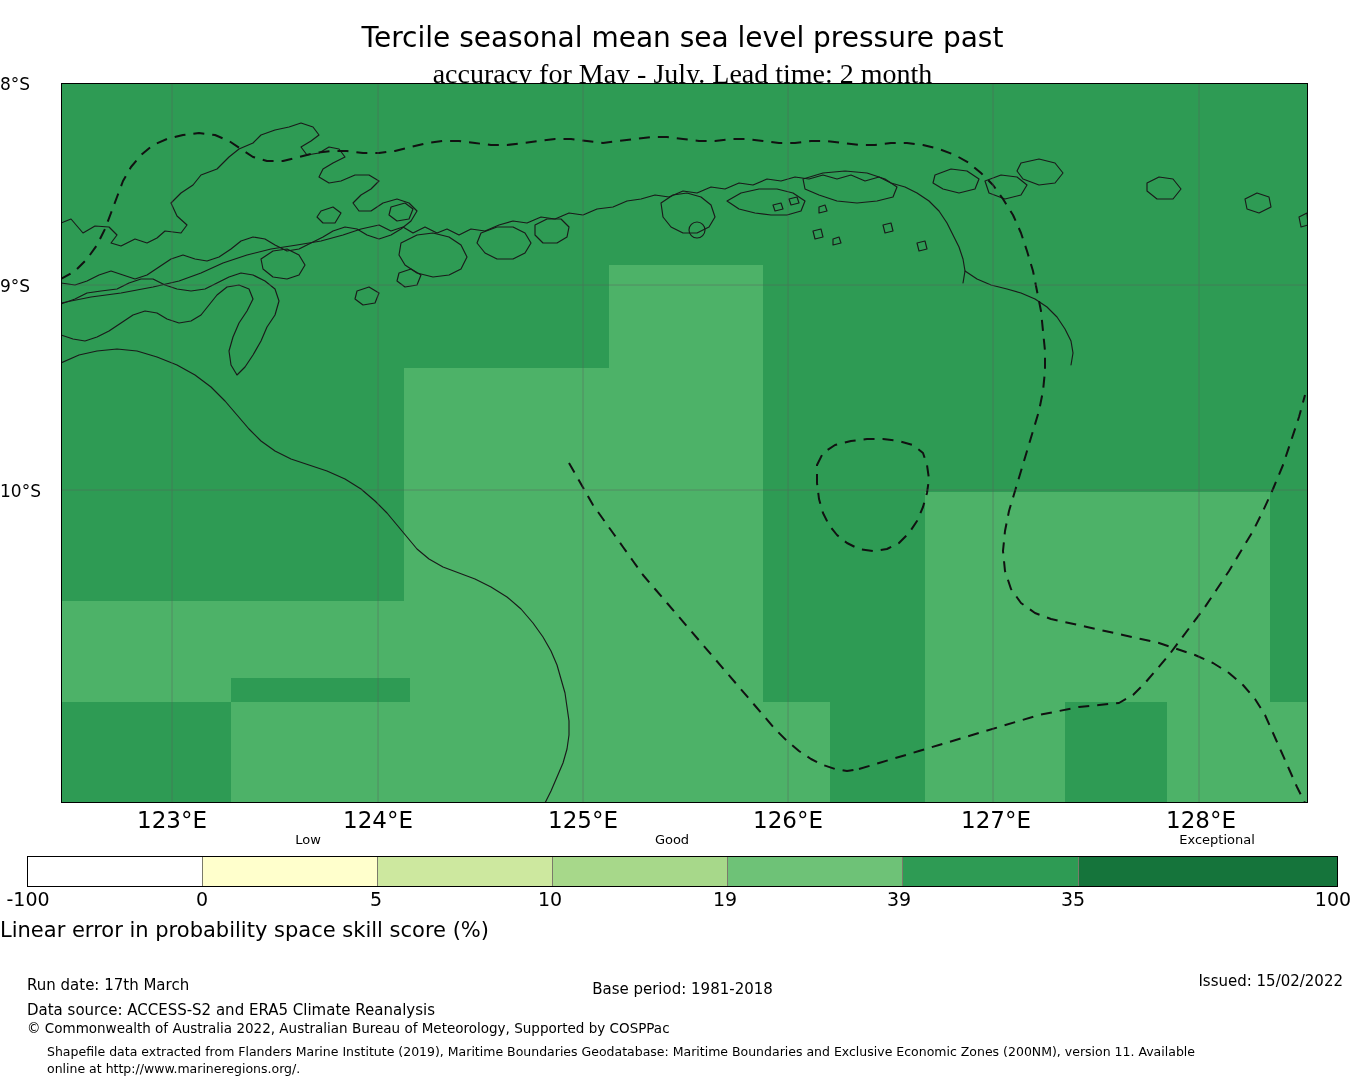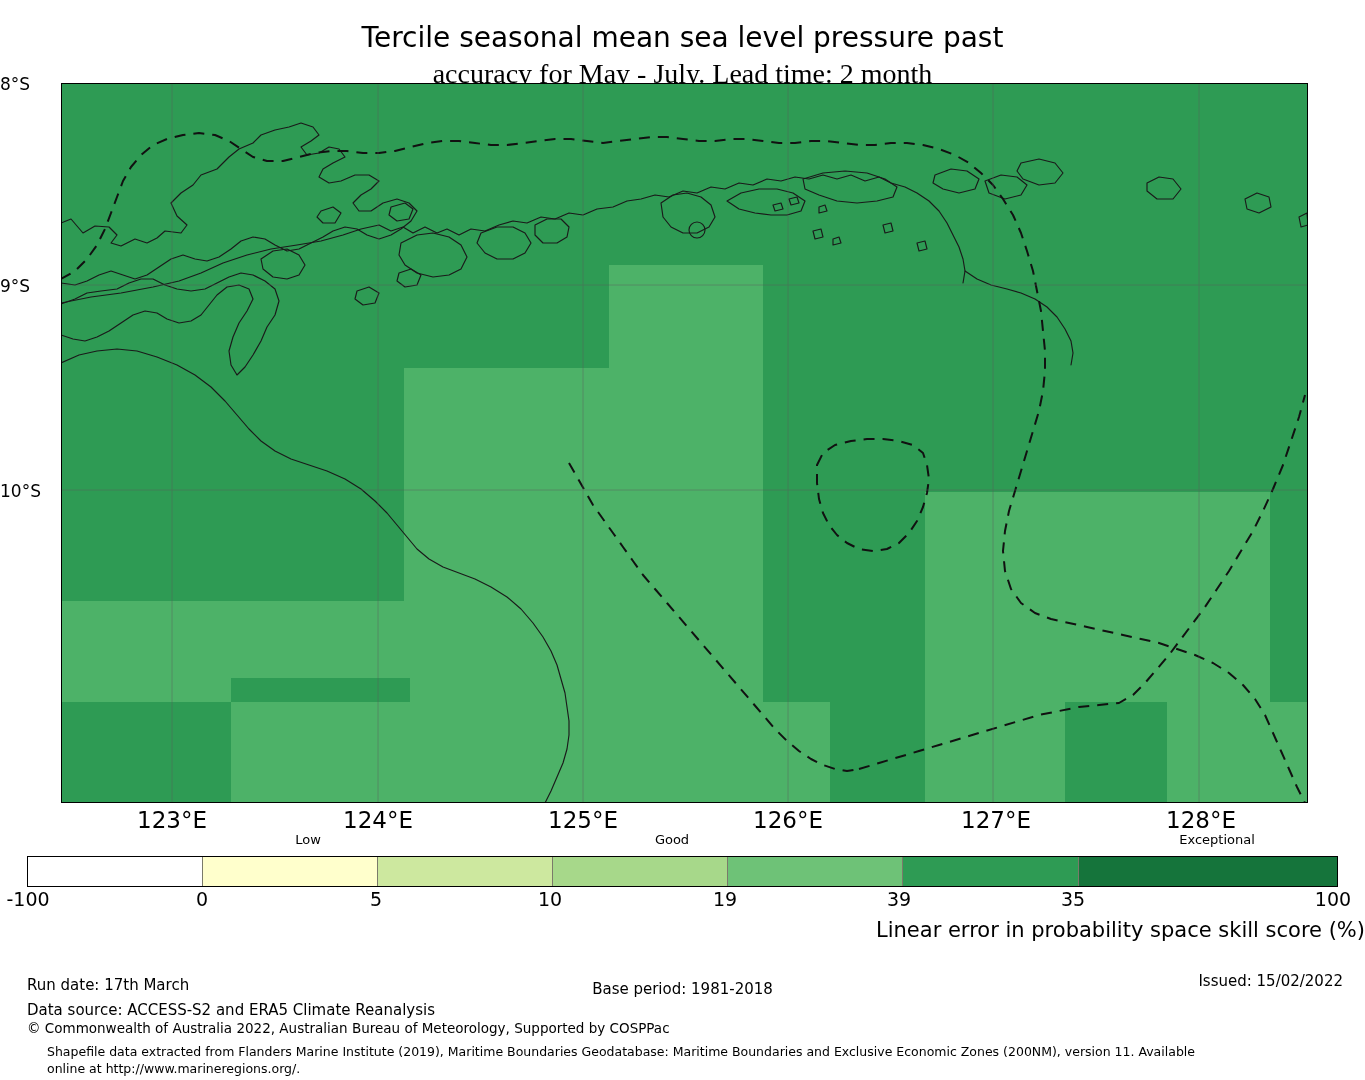--- a/index.html
+++ b/index.html
@@ -28,21 +28,21 @@
 
   
   #cbar{position:absolute;left:27px;top:856px;width:1311px;height:31px;
         border:1.3px solid #000;box-sizing:border-box;display:flex;}
   #cbar .seg{height:100%;}
   #cbar .seg + .seg{border-left:1px solid #7a7a6a;}
   .cbtick{position:absolute;top:890px;font-size:19px;line-height:19px;
           text-align:center;width:90px;color:#000;}
   .cbqual{position:absolute;top:829px;font-size:13px;line-height:21px;
           text-align:center;width:260px;color:#000;}
-  .cbxlabel{position:absolute;left:0;top:918px;width:1365px;text-align:right;
+  .cbxlabel{position:absolute;left:0;top:918px;width:1365px;text-align:left;
             font-size:21px;line-height:24px;color:#000;}
 
   
   .foot{position:absolute;font-size:15px;line-height:19px;color:#000;}
   #f-run{left:27px;top:976px;}
   #f-base{left:0;top:980px;width:1365px;text-align:center;font-size:15px;}
   #f-issued{right:22px;top:972px;text-align:right;}
   #f-src{left:27px;top:1001px;}
   #f-copy{left:27px;top:1020px;font-size:13.5px;line-height:17px;}
   #f-shape{left:27px;top:1043px;font-size:12.5px;line-height:17px;margin-left:20px;}

